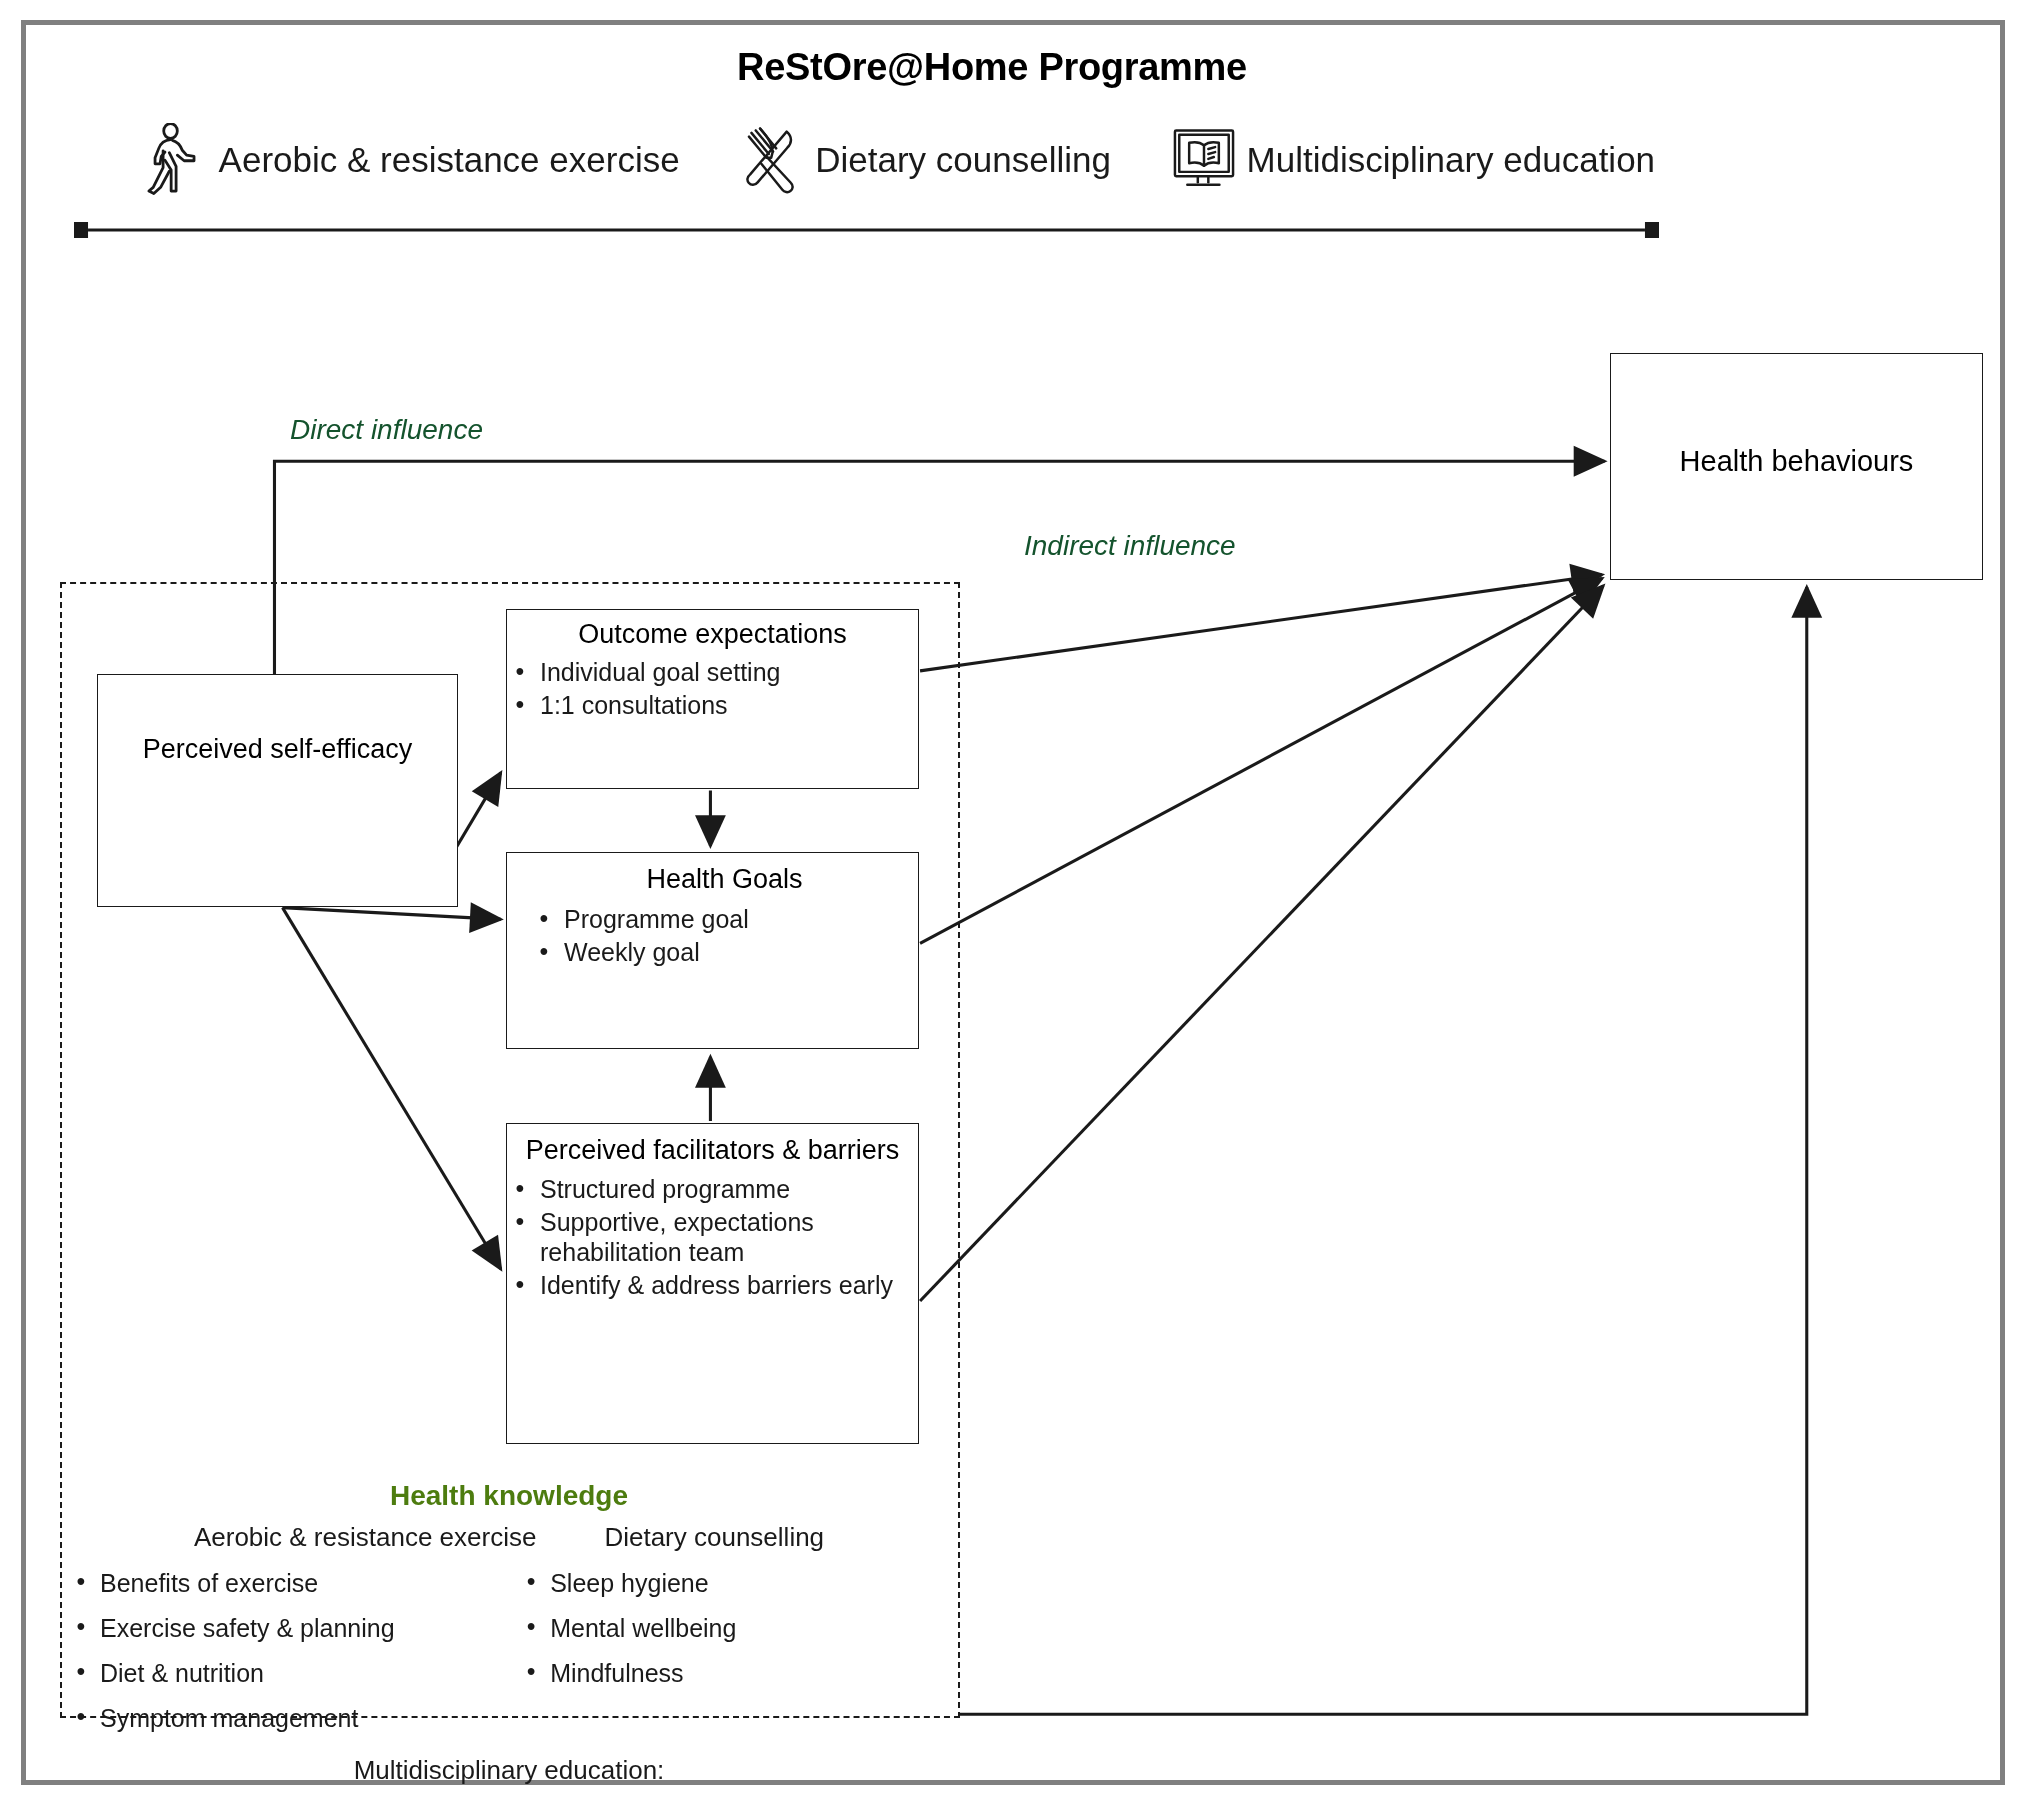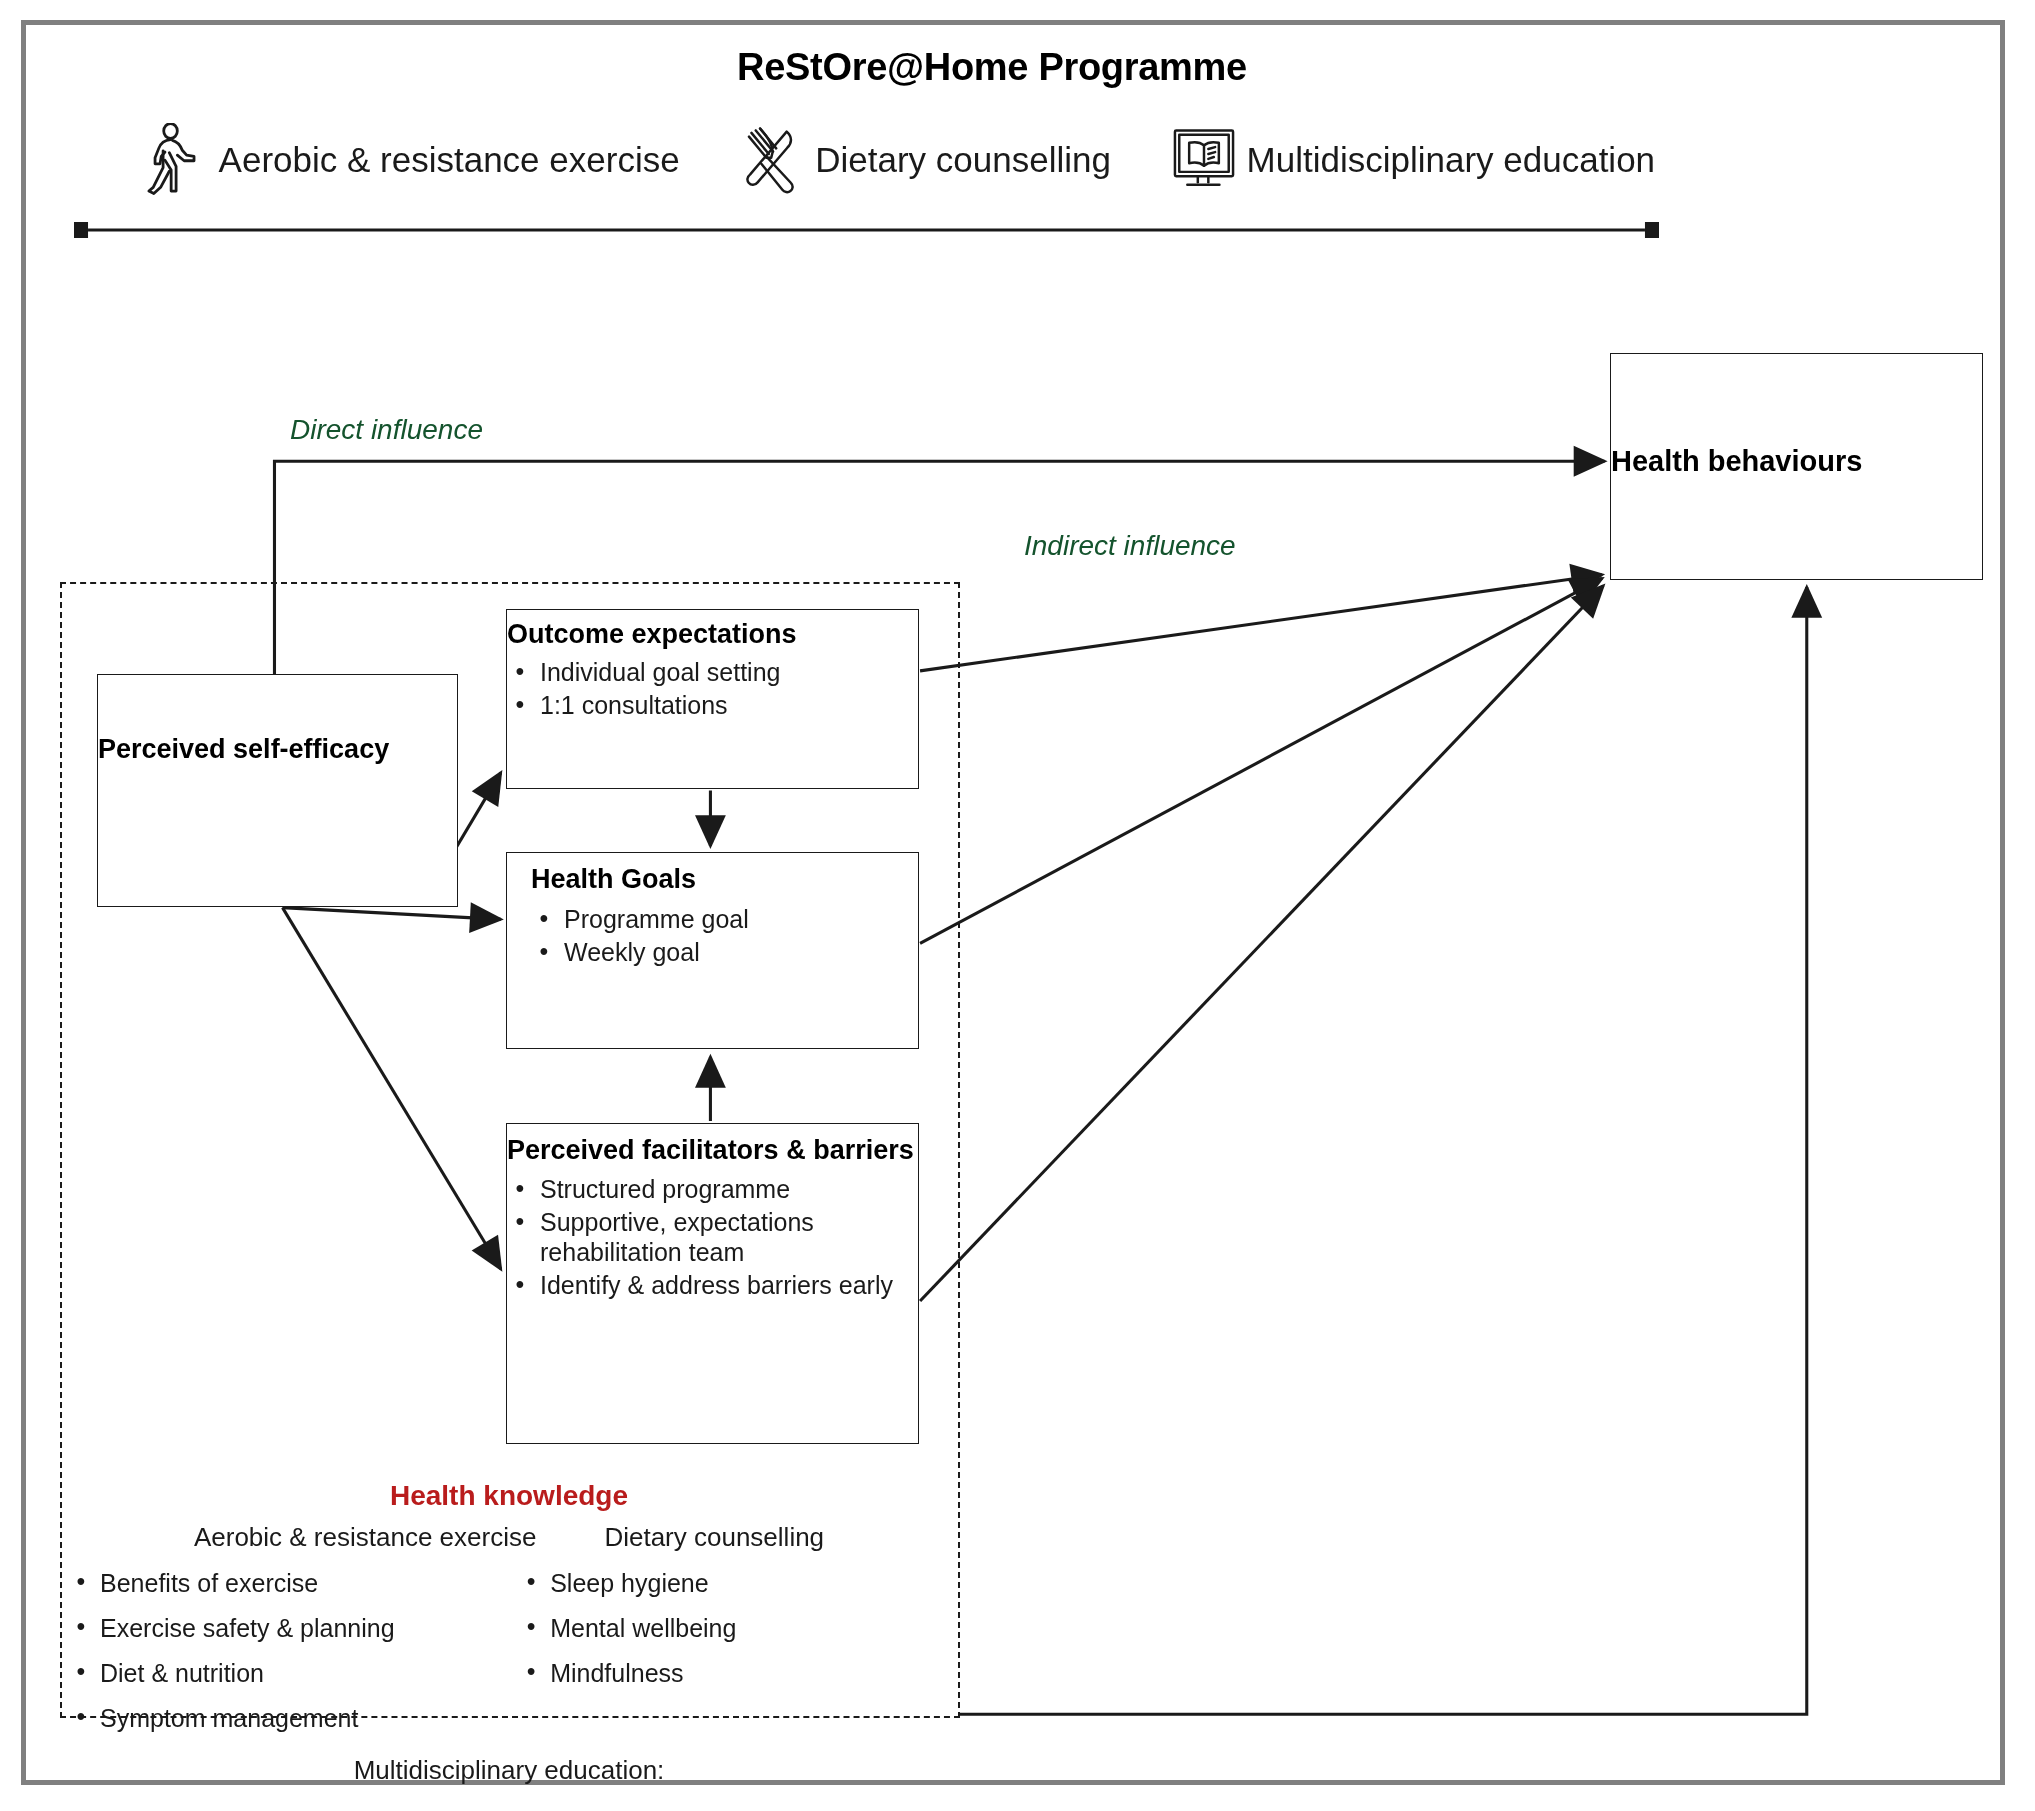--- a/index.html
+++ b/index.html
@@ -18,21 +18,21 @@
        display:flex;align-items:center;gap:0px;}
   .legend-item{display:flex;align-items:center;}
   .legend-label{font-size:35px;color:#1a1a1a;white-space:nowrap;margin-left:8.6px;}
   .legend-ico{width:68px;height:74px;display:block;}
   .legend-ico svg{display:block;}
 
   #hdr-arrow{position:absolute;left:74px;top:222px;width:1585px;height:16px;}
 
   
   .box{position:absolute;border:1.9px solid #1a1a1a;background:#fff;box-sizing:border-box;}
-  .box-title{font-size:27px;font-weight:bold;color:#000;text-align:left;line-height:1.12;}
+  .box-title{font-size:27px;font-weight:normal;color:#000;text-align:center;line-height:1.12;}
   .bullets{margin:0;padding:0;list-style:none;}
   .bullets li{font-size:25px;color:#1a1a1a;line-height:1.22;position:relative;
               padding-left:33px;margin-bottom:2.5px;}
   .bullets li:before{content:"\2022";position:absolute;left:8.6px;top:-1.2px;font-size:25px;line-height:1.25;}
 
   
   #dashed{position:absolute;left:60px;top:582px;width:900px;height:1136px;
           border:2.5px dashed #1a1a1a;box-sizing:border-box;background:transparent;}
 
   #box-self{left:97px;top:674px;width:361px;height:233px;}
@@ -48,21 +48,21 @@
 
   #box-facil{left:506px;top:1123px;width:413px;height:321px;}
   #box-facil .box-title{padding-top:11px;}
   #box-facil .bullets{margin-top:8.6px;}
 
   #box-behav{left:1610px;top:353px;width:373px;height:227px;}
   #box-behav .box-title{padding-top:91px;font-size:29px;}
 
   
   #knowledge{position:absolute;left:68px;top:1480px;width:882px;}
-  #k-title{font-size:28px;font-weight:bold;text-align:center;color:#b91c1c;}
+  #k-title{font-size:28px;font-weight:bold;text-align:center;color:#4d7c0f;}
   #k-sub1{display:flex;justify-content:center;gap:68px;margin-top:10px;}
   .k-sub{font-size:26px;color:#1a1a1a;white-space:nowrap;}
   #k-sub2{text-align:center;margin-top:6.2px;}
   #k-cols{display:flex;margin-top:16px;gap:6.2px;}
   #k-cols ul{margin:0;padding:0;list-style:none;}
   #k-cols li{font-size:25px;color:#1a1a1a;position:relative;padding-left:32px;margin-bottom:16px;white-space:nowrap;}
   #k-cols li:before{content:"\2022";position:absolute;left:8.6px;top:-1.9px;font-size:25px;}
   #k-col-a{width:444px;}
   #k-col-b{width:370px;}
 

